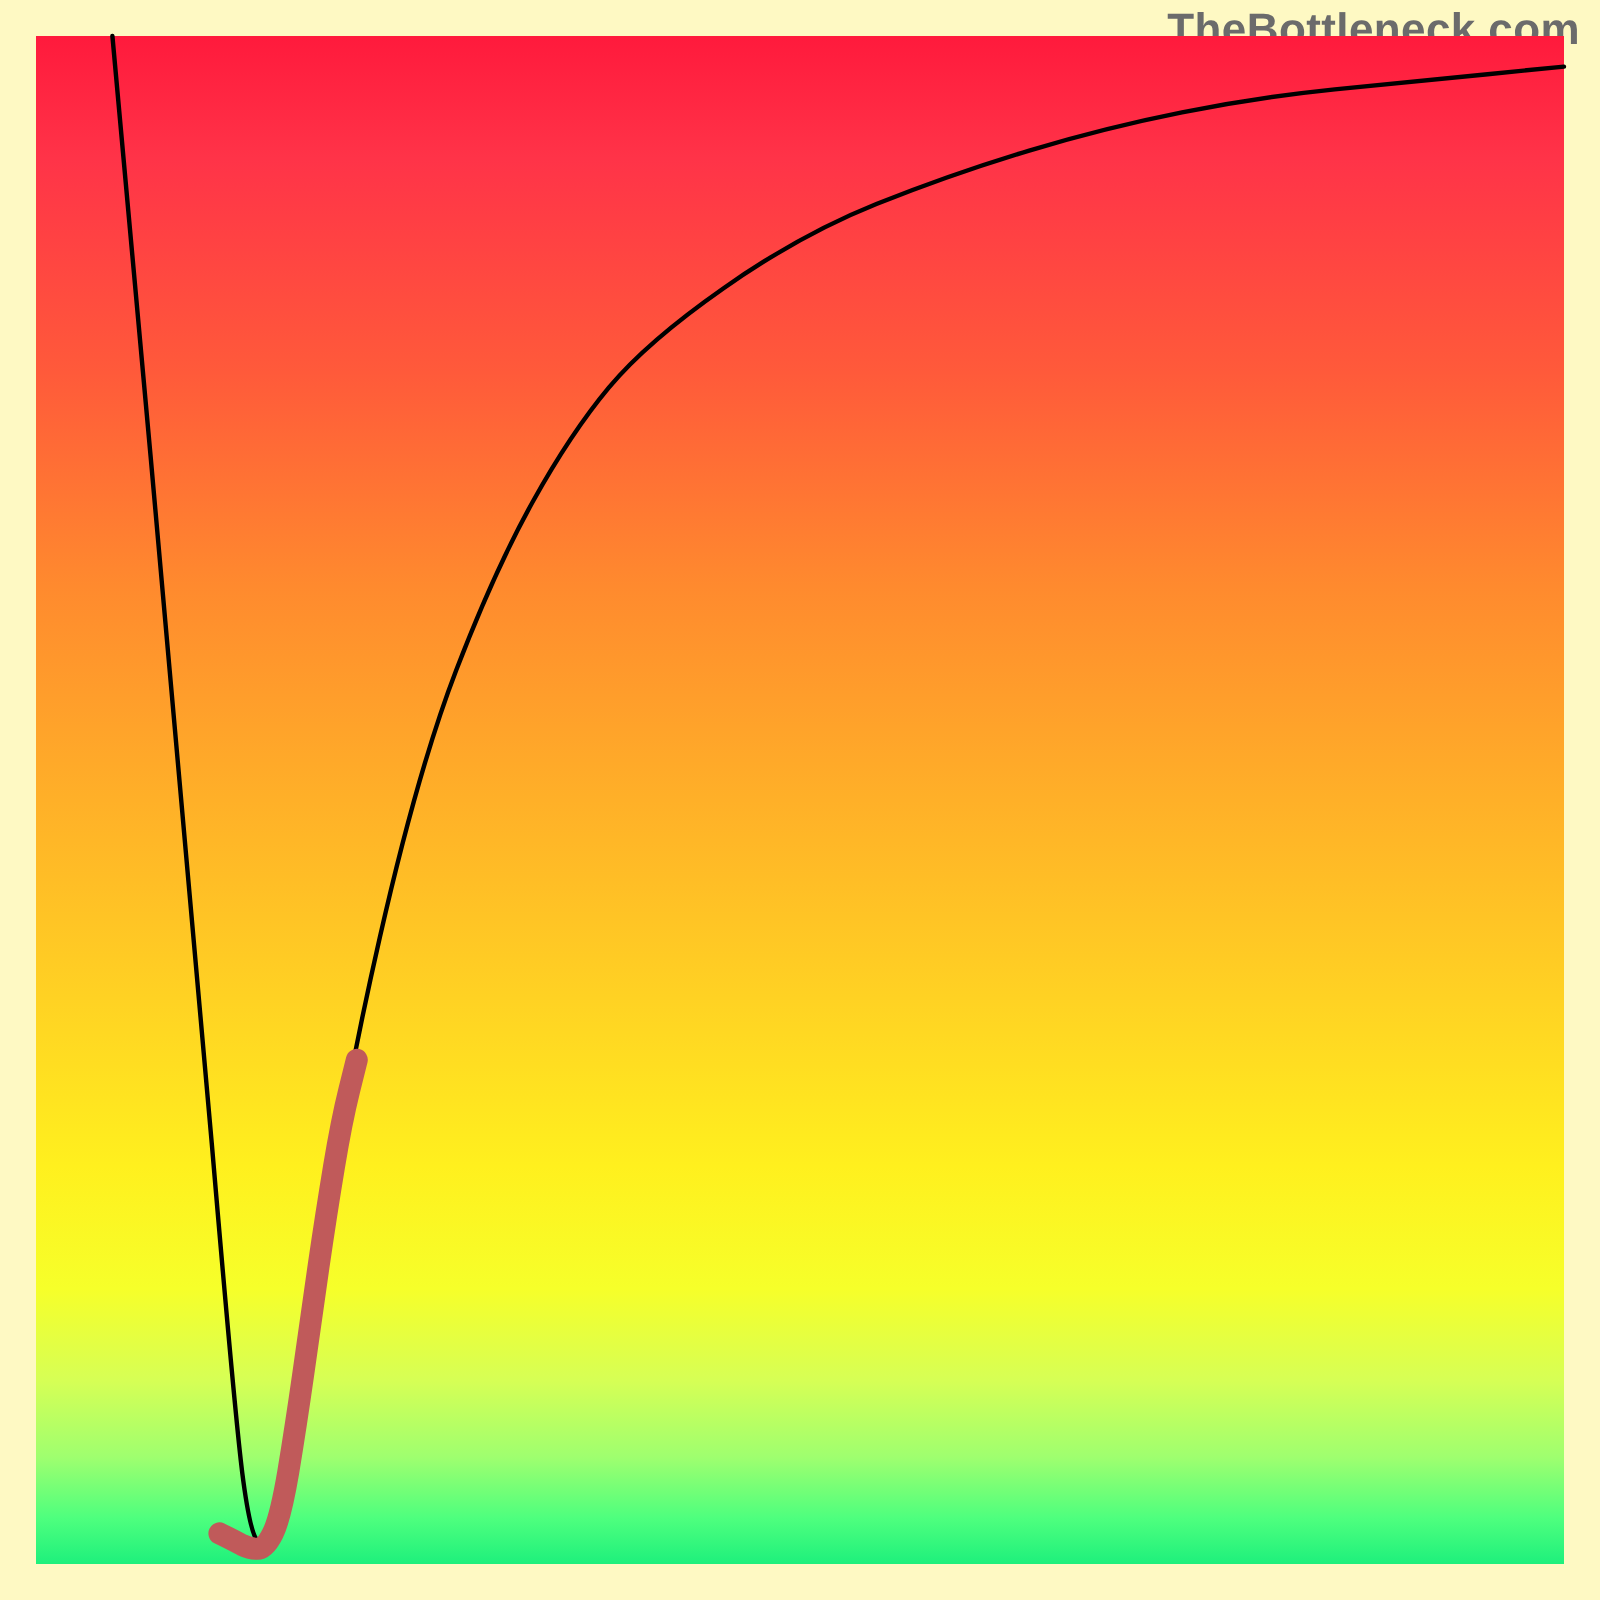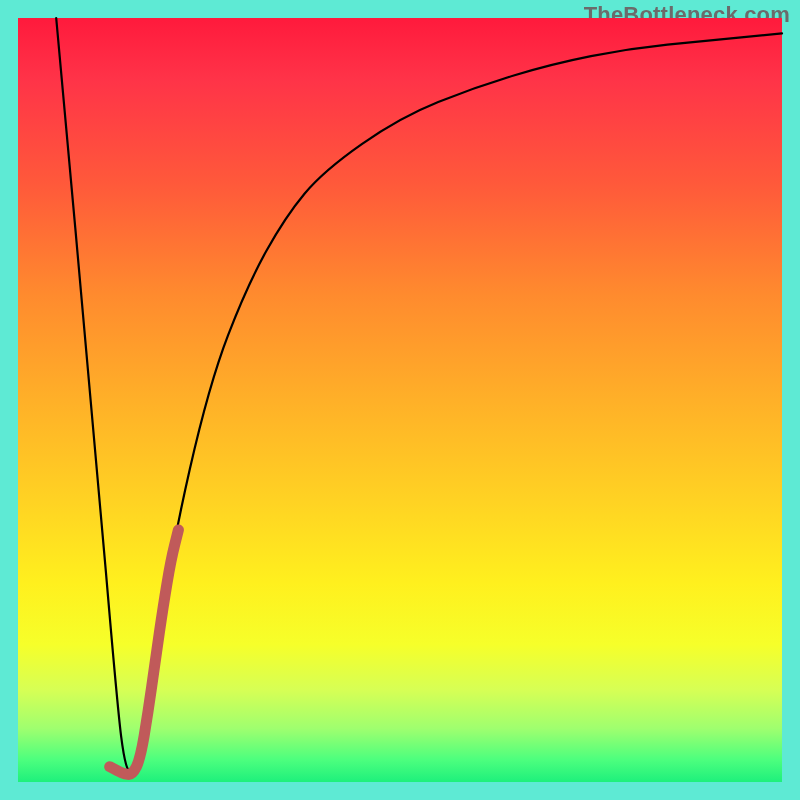--- a/index.html
+++ b/index.html
@@ -8,21 +8,21 @@
     width: 800px;
     height: 800px;
     background: #000;
     font-family: Arial, Helvetica, sans-serif;
     overflow: hidden;
   }
   .frame {
     position: relative;
     width: 800px;
     height: 800px;
-    background: #5eead4;
+    background: #fef9c3;
   }
   .plot {
     position: absolute;
     left: 18px;
     top: 18px;
     width: 764px;
     height: 764px;
     
     background: linear-gradient(
       to bottom,

